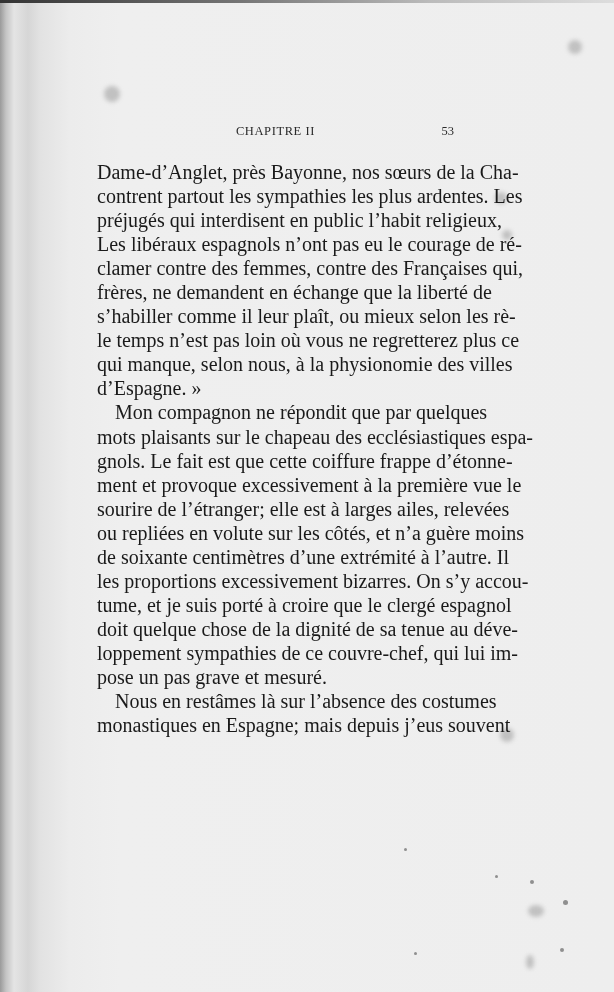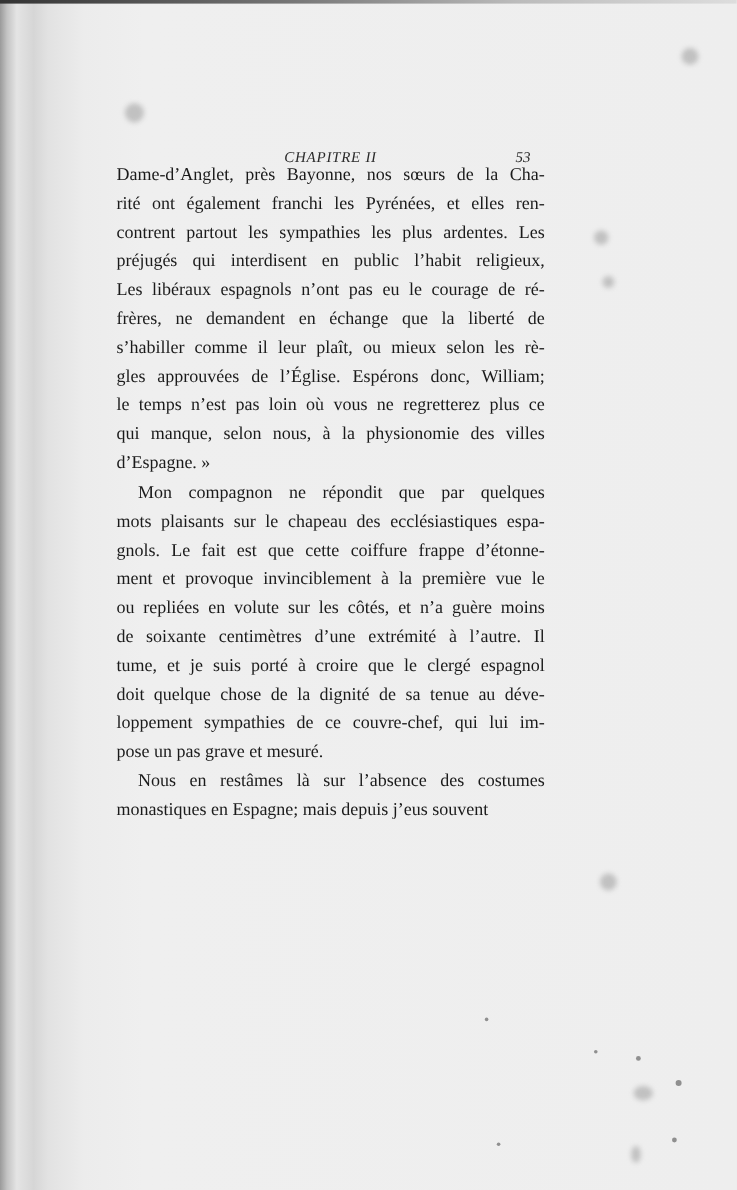--- a/index.html
+++ b/index.html
@@ -11,27 +11,27 @@
   .page {
     position:absolute; left:0; top:0; width:614px; height:992px;
     background:
       linear-gradient(to right, #9a9a9a 0px, #c4c4c4 6px, #e4e4e4 14px, #d6d6d6 28px, #e2e2e2 40px, #ececec 70px, #efefef 120px, #eeeeee 614px);
   }
   .topedge { position:absolute; left:0; top:0; width:614px; height:3px; background:linear-gradient(to right,#333,#777 40%,#bbb 70%,#ddd); }
   .spot { position:absolute; border-radius:50%; background:rgba(110,110,110,0.35); filter:blur(2px); }
   .dot { position:absolute; border-radius:50%; background:rgba(80,80,80,0.6); }
   .header {
     position:absolute; top:124px; left:97px; width:357px; height:18px;
-    font-family:"Liberation Serif", serif; font-size:12.5px; color:#2a2a2a;font-style:italic;
+    font-family:"Liberation Serif", serif; font-size:12.5px; color:#2a2a2a;
   }
   .running-title { position:absolute; left:0; right:0; text-align:center; letter-spacing:0.6px; }
-  .page-number { position:absolute; right:12px; top:0;text-align:right; }
+  .page-number { position:absolute; right:0; top:0;text-align:right; }
   .body-text {
-    position:absolute; top:134px; left:97px; width:357px;
-    font-family:"Liberation Serif", serif; font-size:15px; line-height:24.05px; color:#1a1a1a;
+    position:absolute; top:160px; left:97px; width:357px;
+    font-family:"Liberation Serif", serif; font-size:20px; line-height:24.05px; color:#1a1a1a;
   }
   .line { display:block; white-space:nowrap; text-align:justify; text-align-last:justify; height:24.05px; overflow:visible; }
   .line.last { text-align-last:left; }
   .line.indent { text-indent:18px; }
 </style>
 </head>
 <body>
 
 <div class="page">
   <div class="topedge"></div>
@@ -51,38 +51,39 @@
   <div class="dot" style="left:495px;top:875px;width:3px;height:3px;"></div>
 
   <div class="header">
     <span class="running-title">CHAPITRE II</span>
     <span class="page-number">53</span>
   </div>
 
   <div class="body-text" id="body-text">
       <div>
         <span class="line">Dame-d’Anglet, près Bayonne, nos sœurs de la Cha-</span>
-        <span class="line">rité ont également franchi les Pyrénées, et elles ren-</span>
         <span class="line">contrent partout les sympathies les plus ardentes. Les</span>
         <span class="line">préjugés qui interdisent en public l’habit religieux,</span>
         <span class="line">Les libéraux espagnols n’ont pas eu le courage de ré-</span>
+        <span class="line">clamer contre des femmes, contre des Françaises qui,</span>
         <span class="line">frères, ne demandent en échange que la liberté de</span>
         <span class="line">s’habiller comme il leur plaît, ou mieux selon les rè-</span>
-        <span class="line">gles approuvées de l’Église. Espérons donc, William;</span>
         <span class="line">le temps n’est pas loin où vous ne regretterez plus ce</span>
         <span class="line">qui manque, selon nous, à la physionomie des villes</span>
         <span class="line last">d’Espagne. »</span>
       </div>
       <div>
         <span class="line indent">Mon compagnon ne répondit que par quelques</span>
         <span class="line">mots plaisants sur le chapeau des ecclésiastiques espa-</span>
         <span class="line">gnols. Le fait est que cette coiffure frappe d’étonne-</span>
-        <span class="line">ment et provoque invinciblement à la première vue le</span>
+        <span class="line">ment et provoque excessivement à la première vue le</span>
+        <span class="line">sourire de l’étranger; elle est à larges ailes, relevées</span>
         <span class="line">ou repliées en volute sur les côtés, et n’a guère moins</span>
         <span class="line">de soixante centimètres d’une extrémité à l’autre. Il</span>
+        <span class="line">les proportions excessivement bizarres. On s’y accou-</span>
         <span class="line">tume, et je suis porté à croire que le clergé espagnol</span>
         <span class="line">doit quelque chose de la dignité de sa tenue au déve-</span>
         <span class="line">loppement sympathies de ce couvre-chef, qui lui im-</span>
         <span class="line last">pose un pas grave et mesuré.</span>
       </div>
       <div>
         <span class="line indent">Nous en restâmes là sur l’absence des costumes</span>
         <span class="line last">monastiques en Espagne; mais depuis j’eus souvent</span>
       </div>
     </div>

